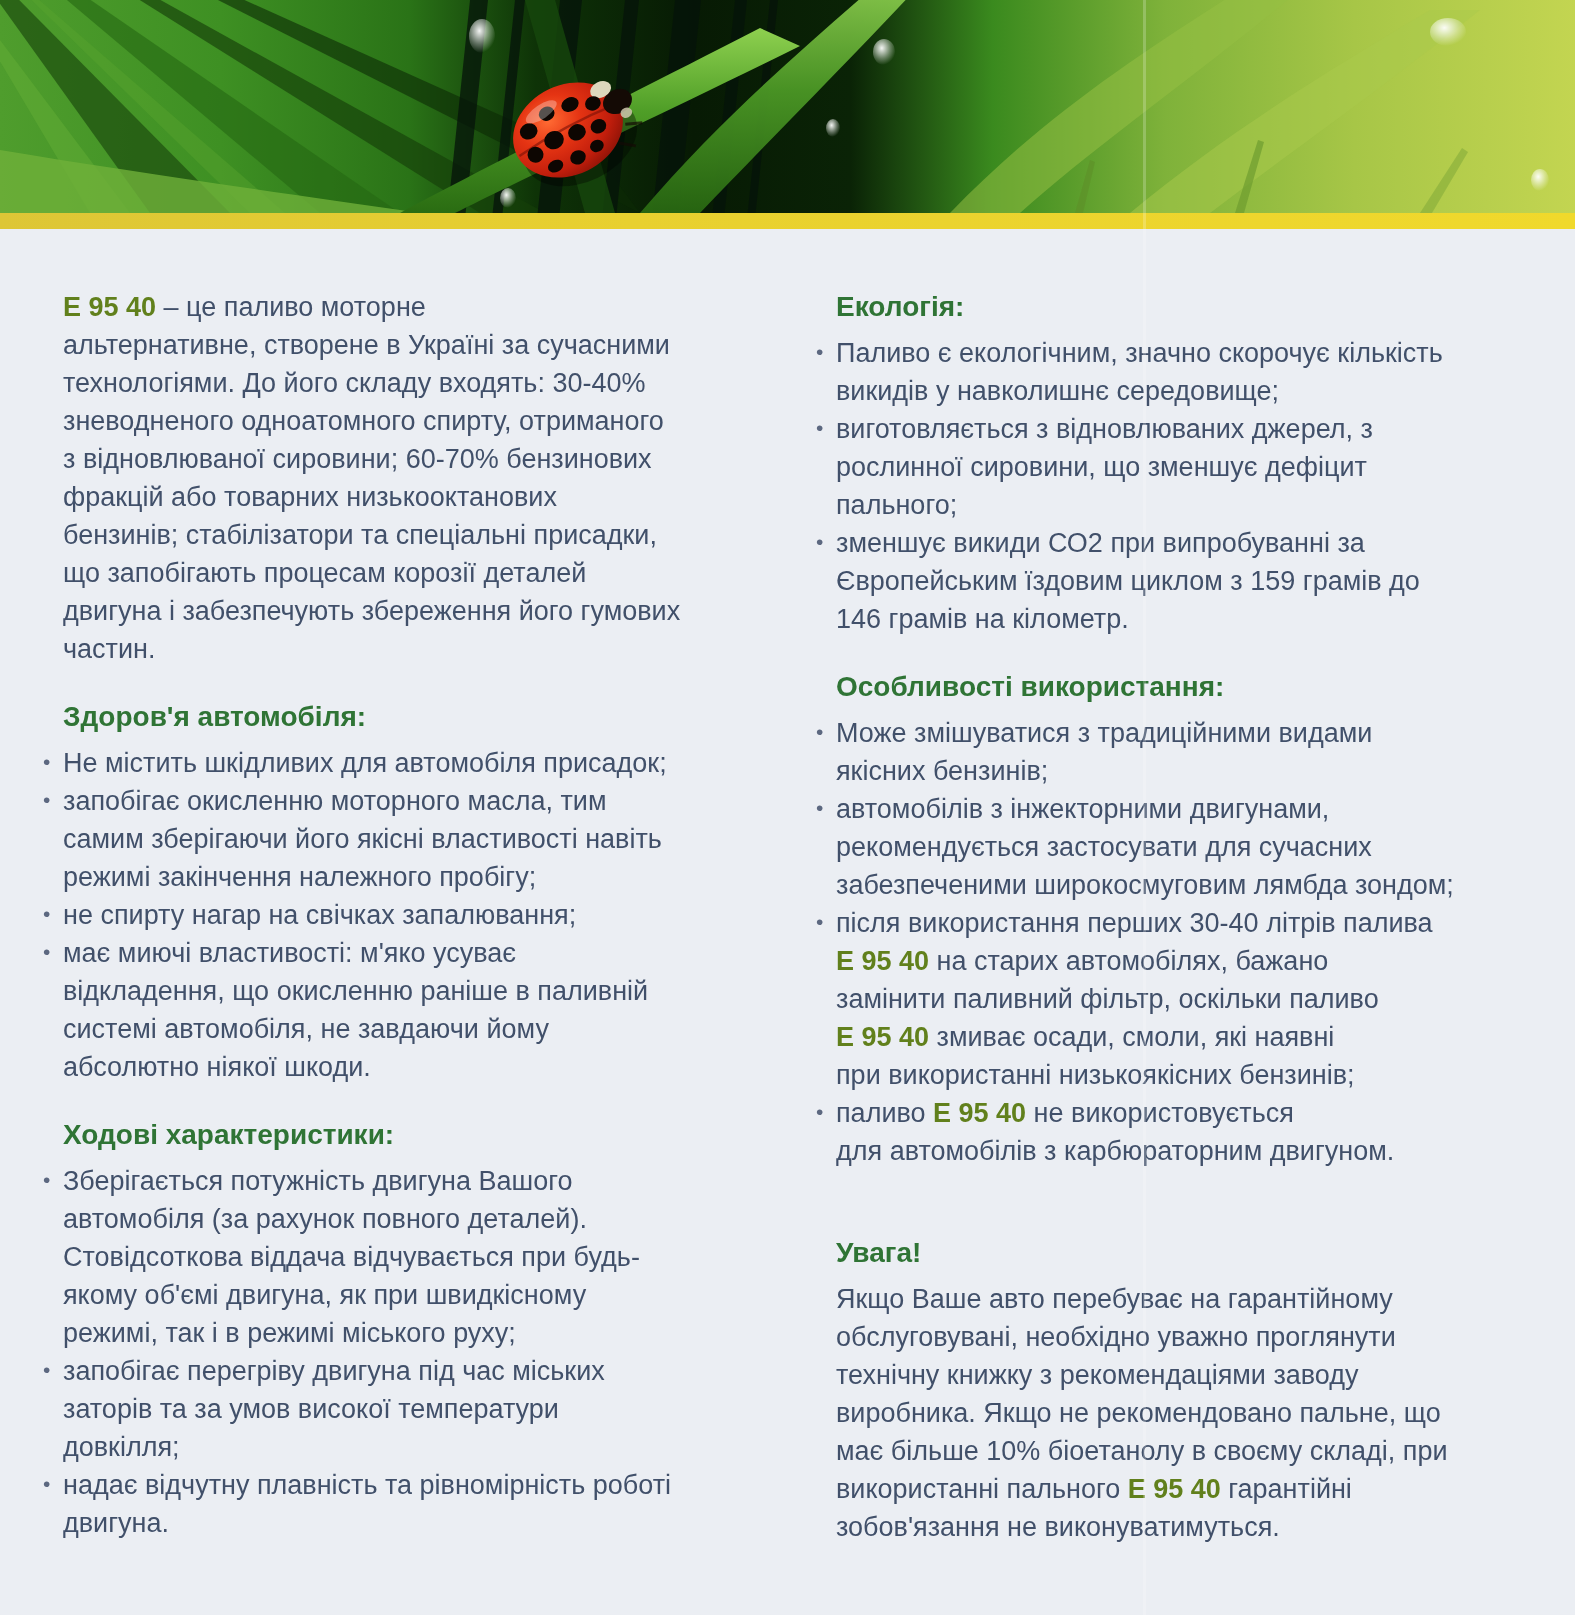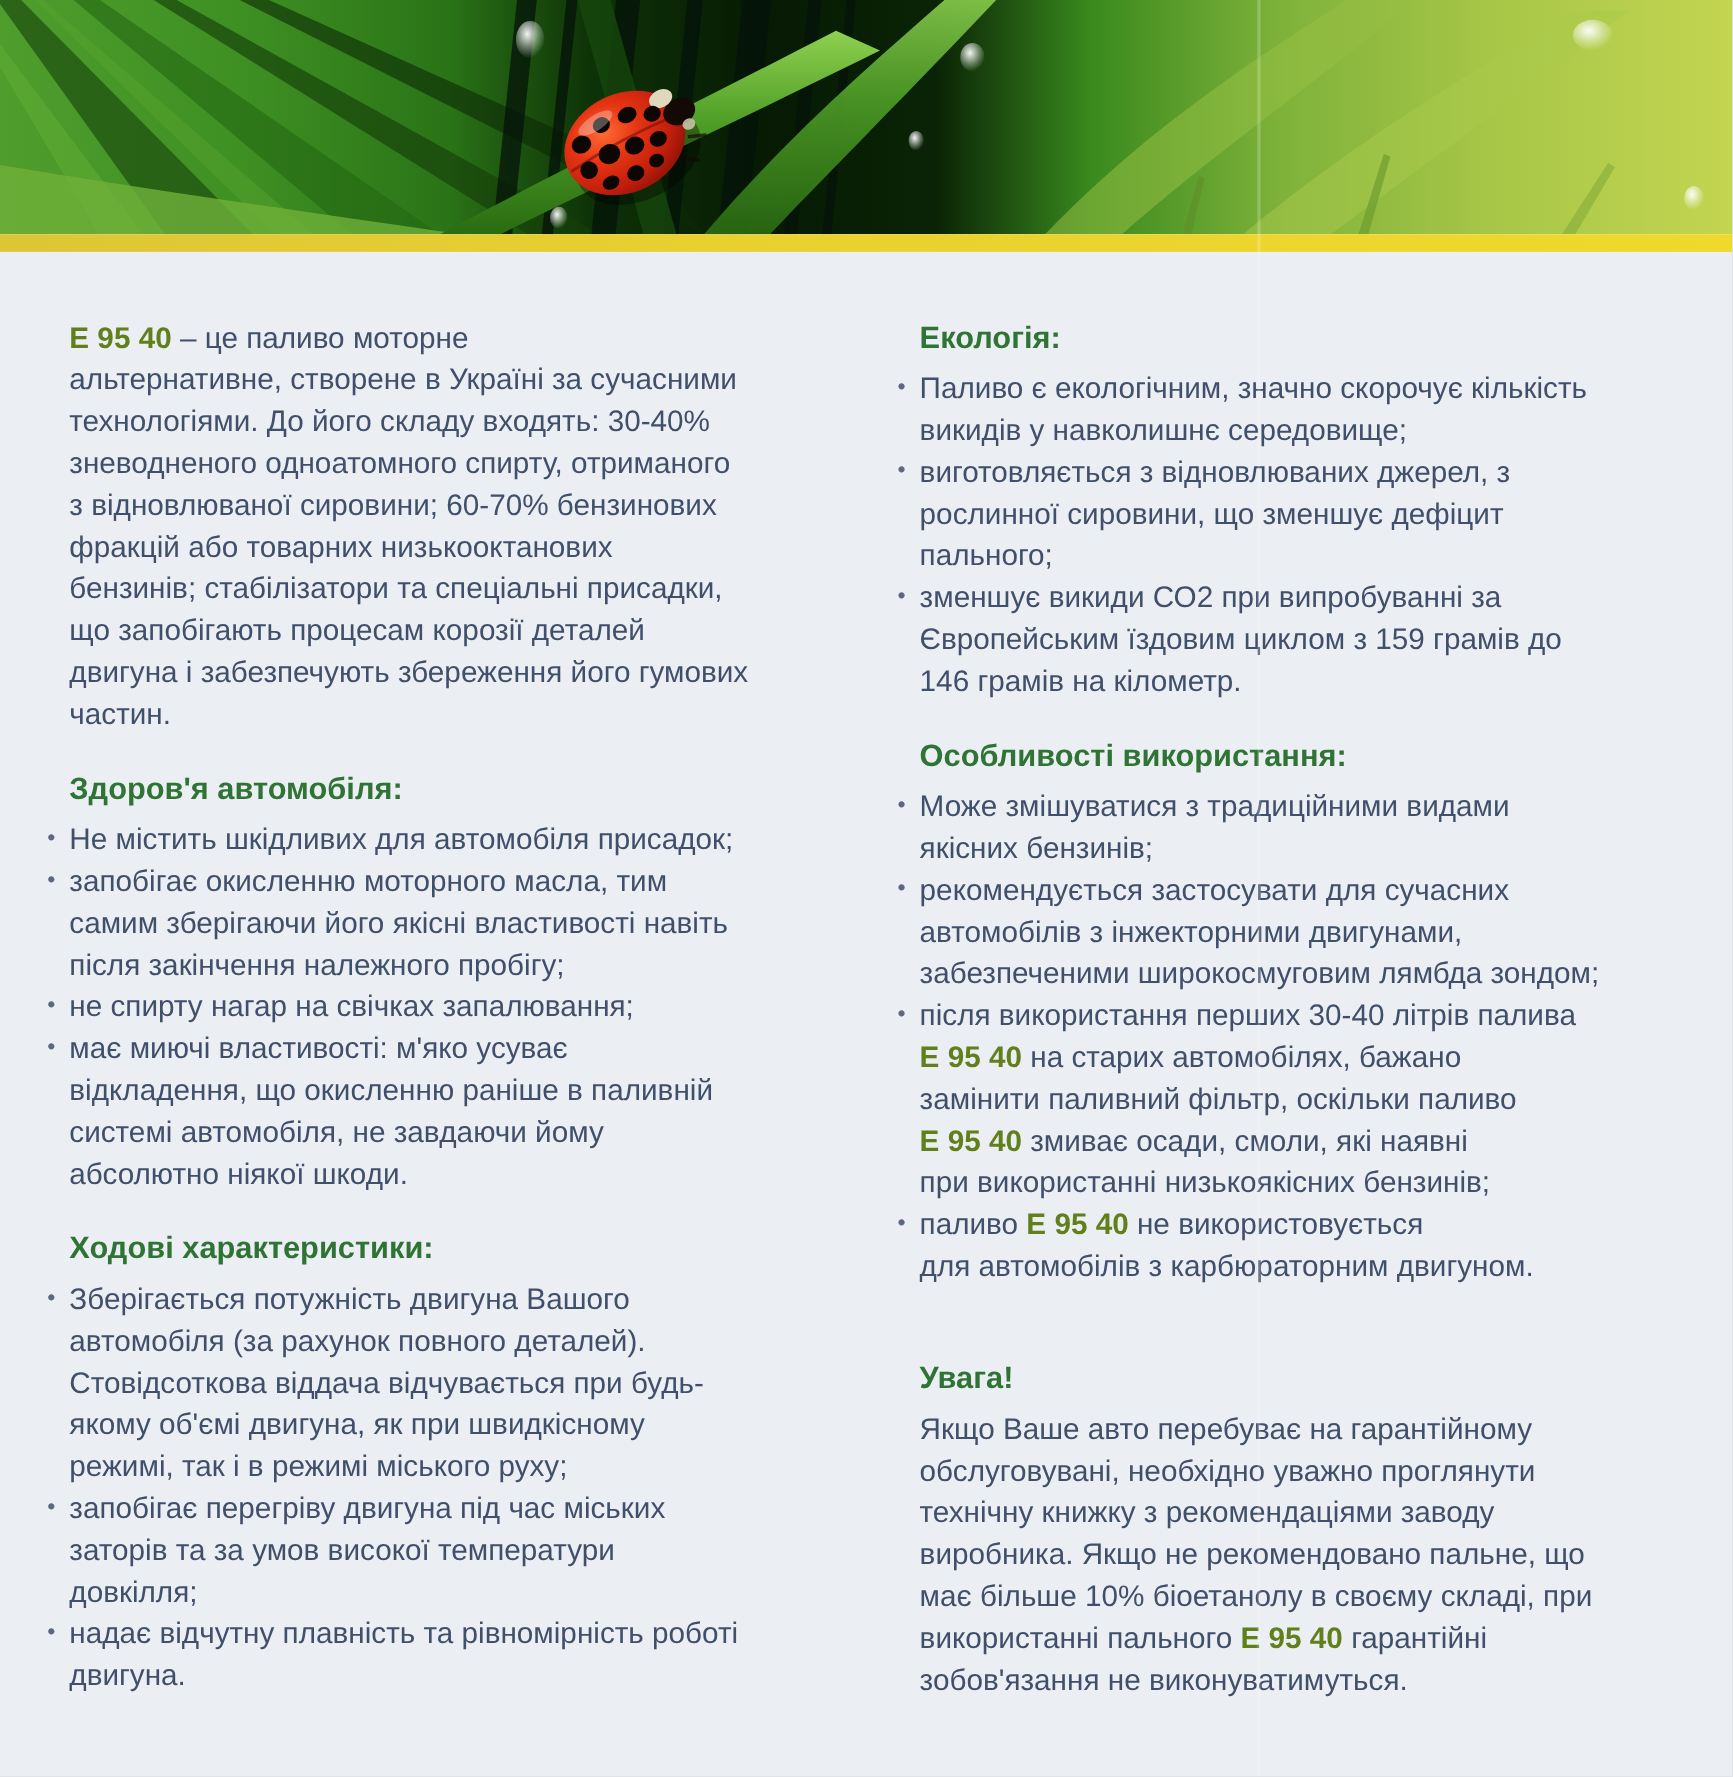--- a/index.html
+++ b/index.html
@@ -166,21 +166,21 @@
           <span class="ln"><span>частин.</span></span>
         </p>
         <h3 class="heading">Здоров'я автомобіля:</h3>
         <ul class="bullets">
           <li>
             <span class="ln"><span>Не містить шкідливих для автомобіля присадок;</span></span>
           </li>
           <li>
             <span class="ln"><span>запобігає окисленню моторного масла, тим</span></span>
             <span class="ln"><span>самим зберігаючи його якісні властивості навіть</span></span>
-            <span class="ln"><span>після закінчення належного пробігу;</span></span>
+            <span class="ln"><span>режимі закінчення належного пробігу;</span></span>
           </li>
           <li>
             <span class="ln"><span>не спирту нагар на свічках запалювання;</span></span>
           </li>
           <li>
             <span class="ln"><span>має миючі властивості: м'яко усуває</span></span>
             <span class="ln"><span>відкладення, що окисленню раніше в паливній</span></span>
             <span class="ln"><span>системі автомобіля, не завдаючи йому</span></span>
             <span class="ln"><span>абсолютно ніякої шкоди.</span></span>
           </li>
@@ -223,22 +223,22 @@
             <span class="ln"><span>146 грамів на кілометр.</span></span>
           </li>
         </ul>
         <h3 class="heading">Особливості використання:</h3>
         <ul class="bullets">
           <li>
             <span class="ln"><span>Може змішуватися з традиційними видами</span></span>
             <span class="ln"><span>якісних бензинів;</span></span>
           </li>
           <li>
+            <span class="ln"><span>автомобілів з інжекторними двигунами,</span></span>
             <span class="ln"><span>рекомендується застосувати для сучасних</span></span>
-            <span class="ln"><span>автомобілів з інжекторними двигунами,</span></span>
             <span class="ln"><span>забезпеченими широкосмуговим лямбда зондом;</span></span>
           </li>
           <li>
             <span class="ln"><span>після використання перших 30-40 літрів палива</span></span>
             <span class="ln"><span class="accent">Е 95 40</span><span> на старих автомобілях, бажано</span></span>
             <span class="ln"><span>замінити паливний фільтр, оскільки паливо</span></span>
             <span class="ln"><span class="accent">Е 95 40</span><span> змиває осади, смоли,  які  наявні</span></span>
             <span class="ln"><span>при використанні низькоякісних  бензинів;</span></span>
           </li>
           <li>

